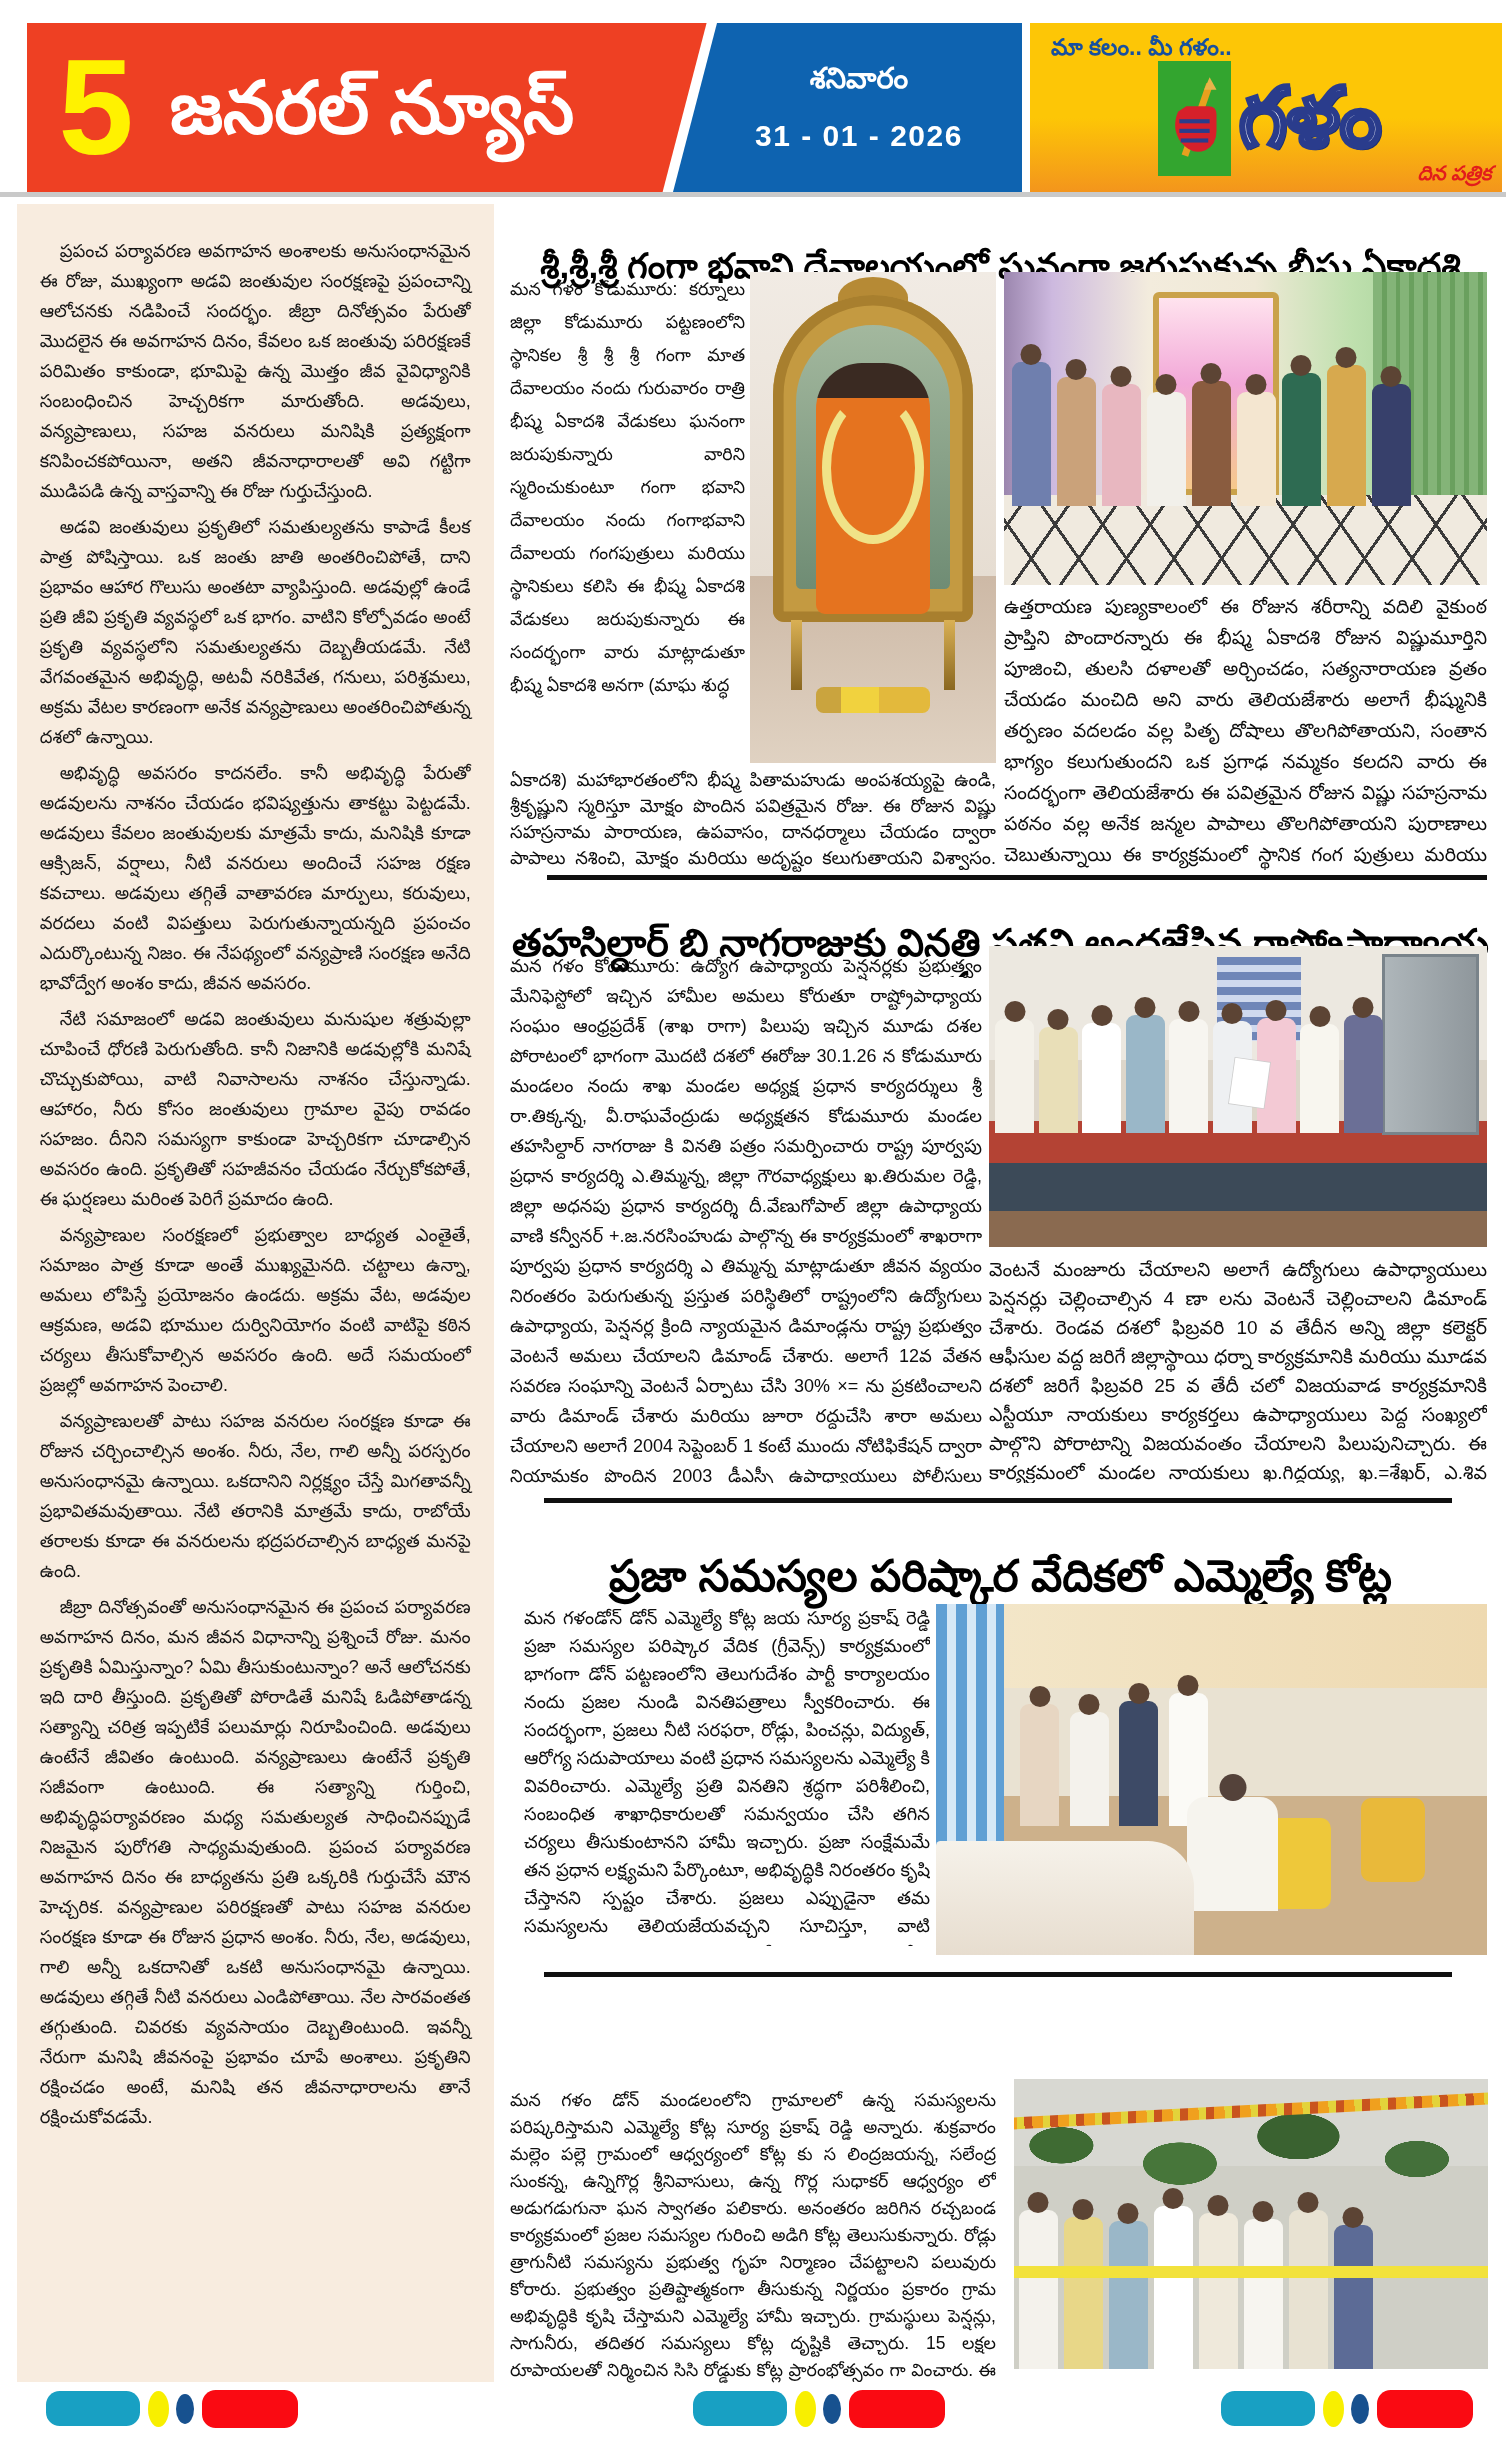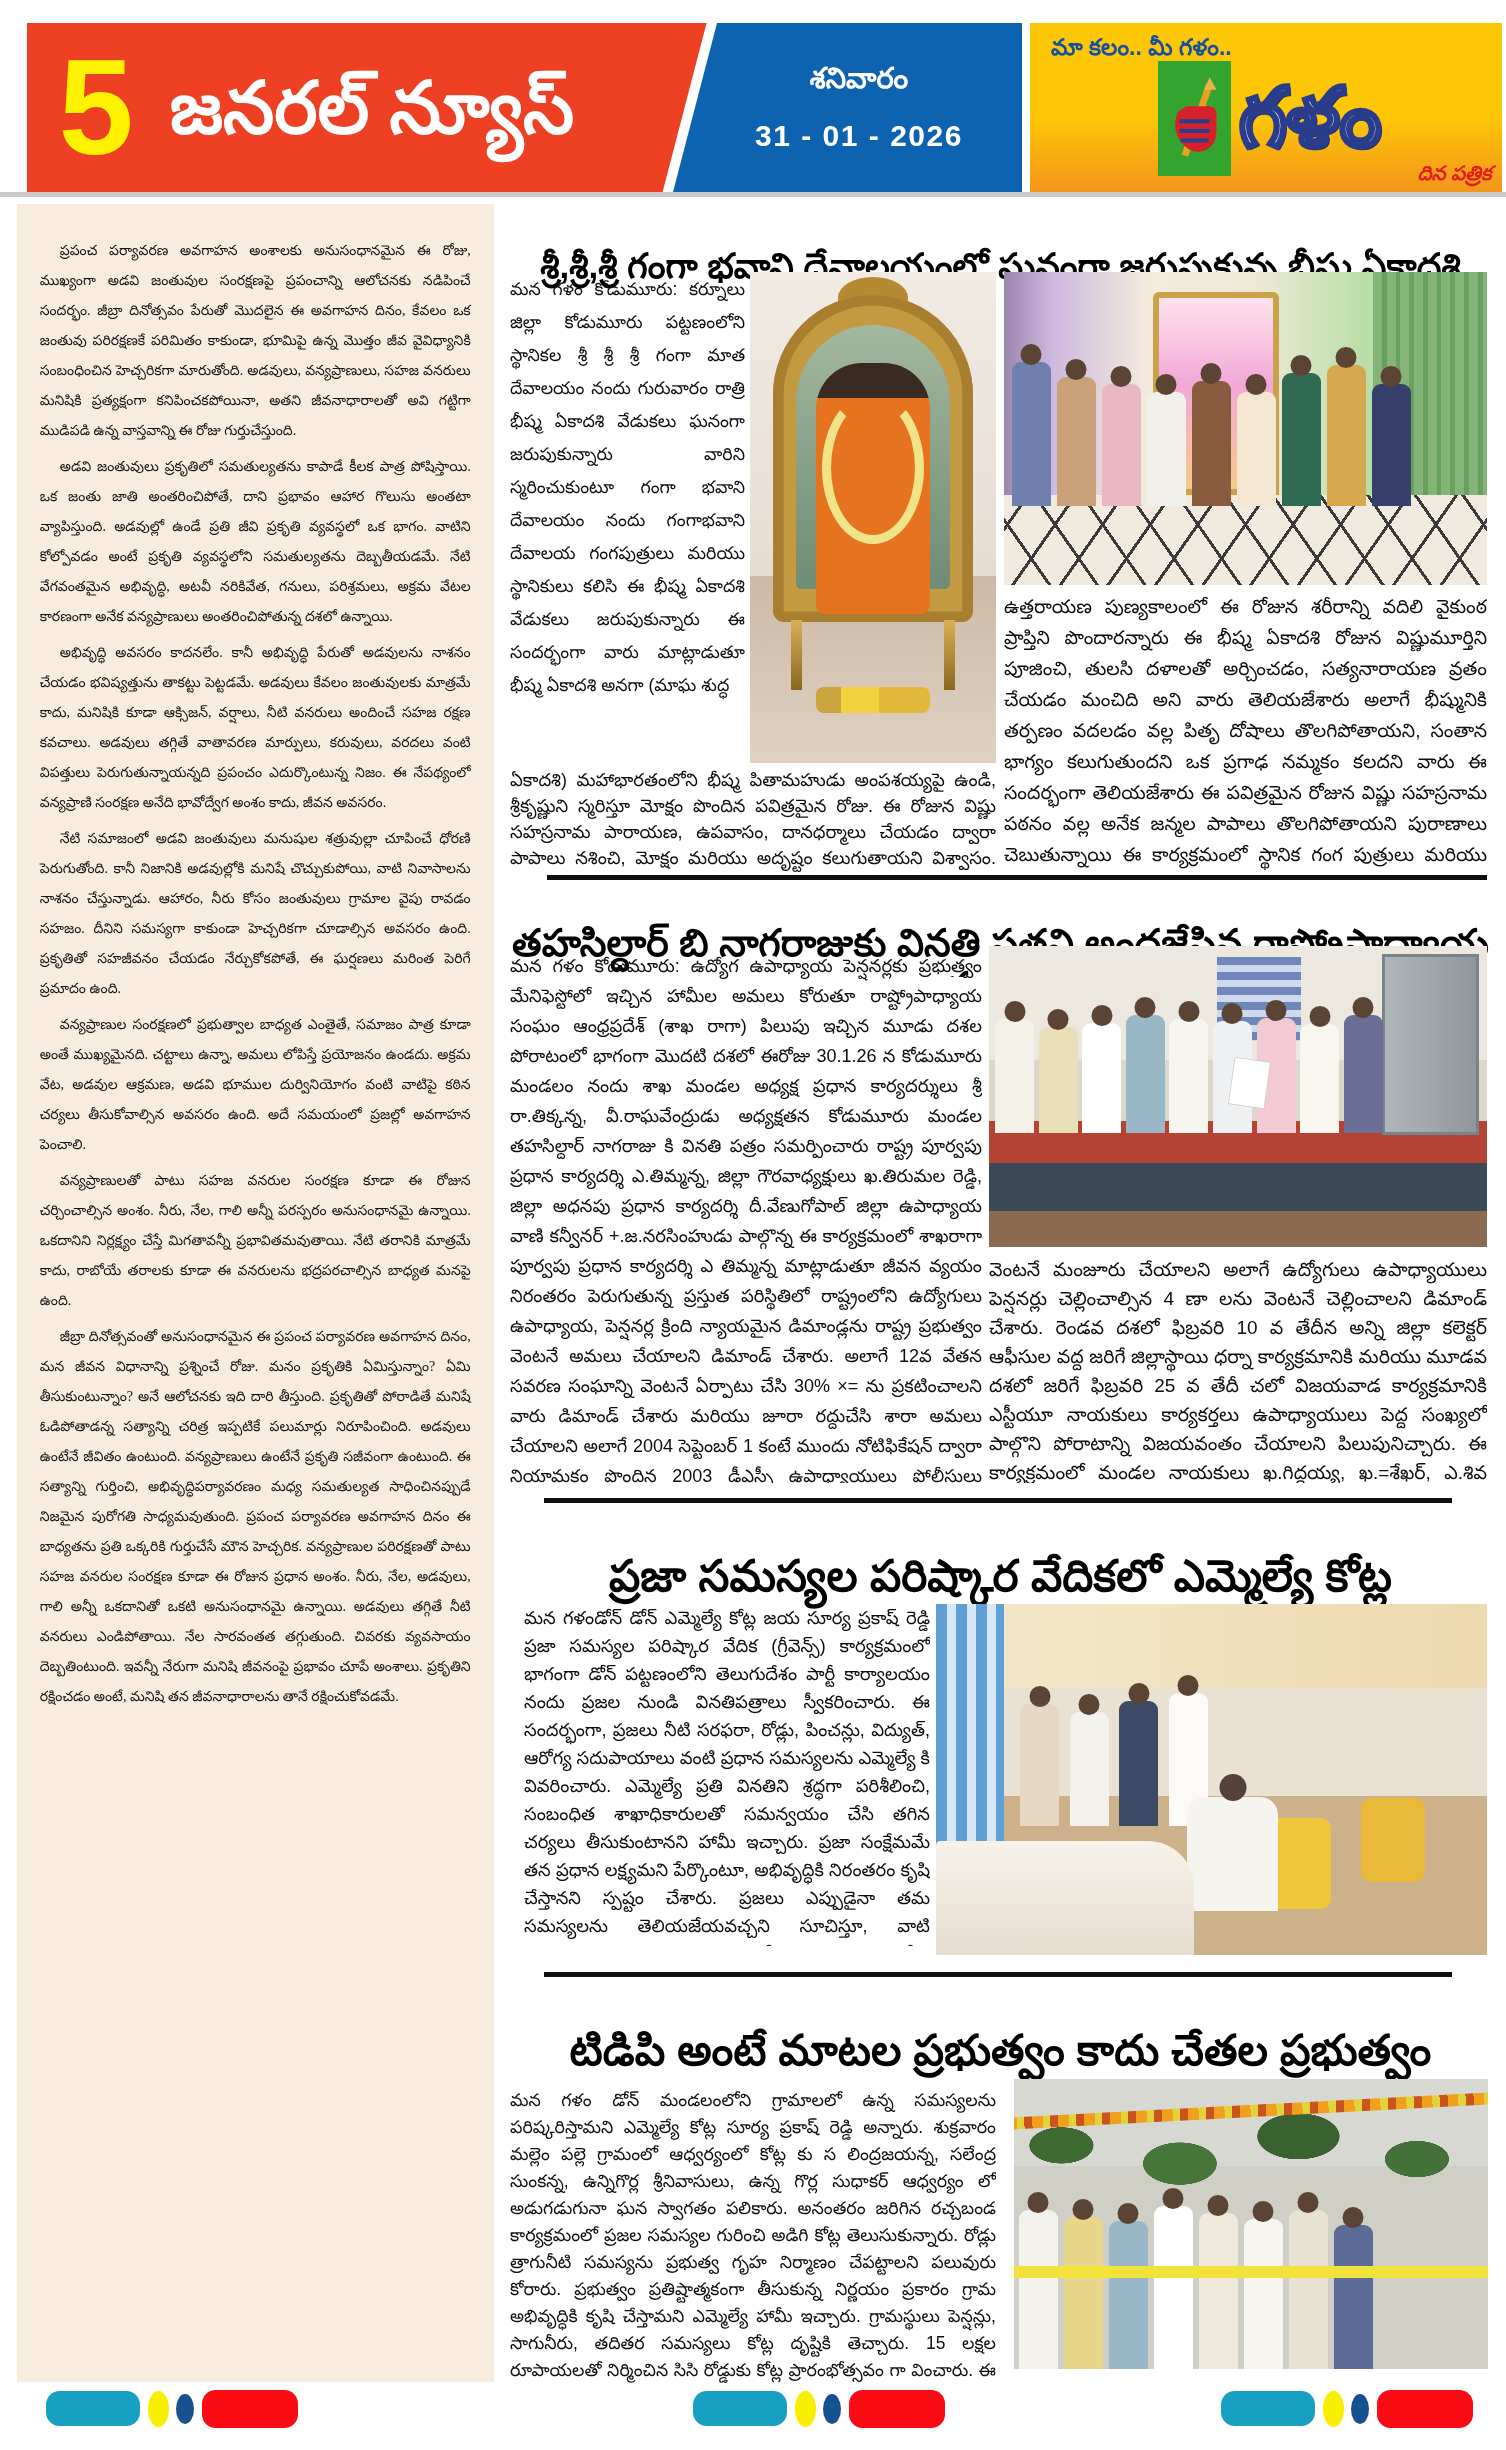--- a/index.html
+++ b/index.html
@@ -23,21 +23,21 @@
   .mast-word{font-size:82px;font-weight:700;color:#ffffff;-webkit-text-stroke:3.8px #2a3c8c;
     text-shadow:2.3px 2.3px 0 #1b2f73;line-height:1.3;}
   .fist-box{width:73px;height:115px;background:#33a52f;margin:0 7.6px;display:flex;align-items:center;justify-content:center;}
   .edition{position:absolute;right:10.6px;bottom:4.6px;color:#e21c1c;font-weight:700;font-size:20px;font-style:italic;}
   .header-rule{position:absolute;left:0;top:192px;width:1507px;height:5.3px;background:#c9c9c9;}
   
   .editorial{position:absolute;left:16.7px;top:204px;width:477px;height:2178px;background:#f8ecdf;
     box-sizing:border-box;padding:32px 23px;overflow:hidden;}
   .ed-label{font-size:64px;font-weight:700;text-align:center;margin:0 0 46px 0;line-height:1.1;}
   .ed-head{font-size:34px;font-weight:700;text-align:center;margin:0 0 20px 0;line-height:1.8;}
-  .editorial p{font-size:14px;line-height:30px;text-align:justify;margin:0 0 6px 0;text-indent:20px;color:#151515;font-family:Liberation Serif, serif;}
+  .editorial p{font-size:18px;line-height:30px;text-align:justify;margin:0 0 6px 0;text-indent:20px;color:#151515;}
   
   .headline{position:absolute;font-weight:700;color:#000;text-align:center;line-height:1.15;overflow:hidden;}
   .bodytext{position:absolute;text-align:justify;color:#0d0d0d;overflow:hidden;font-size:18px;line-height:29px;}
   .rule{position:absolute;background:#101010;height:4.6px;}
   
   .photo{position:absolute;overflow:hidden;}
   .photo>div{position:absolute;}
   .people{position:absolute;display:flex;align-items:flex-end;}
   .person{position:relative;width:39px;border-radius:9px 9px 0 0;flex:0 0 auto;}
   .person::before{content:"";position:absolute;top:-18px;left:50%;transform:translateX(-50%);
@@ -226,21 +226,20 @@
       <span class="person" style="height:114px;background:#f4f2ec;"></span>
       <span class="person" style="height:125px;background:#3d4a66;"></span>
       <span class="person" style="height:133px;background:#fbfaf6;"></span>
     </div>
     <div class="seated"></div>
     <div class="table"></div>
   </div>
 
   <div class="rule" style="left:544px;top:1972px;width:908px;"></div>
 
-  <h2 class="headline" style="left:510px;top:1990px;width:981px;height:61px;font-size:43px;">టిడిపి అంటే మాటల ప్రభుత్వం కాదు చేతల ప్రభుత్వం</h2>
 
   <div class="bodytext" style="left:510px;top:2087px;width:486px;height:296px;font-size:17.5px;line-height:27px;">మన గళం డోన్ మండలంలోని గ్రామాలలో ఉన్న సమస్యలను పరిష్కరిస్తామని ఎమ్మెల్యే కోట్ల సూర్య ప్రకాష్ రెడ్డి అన్నారు. శుక్రవారం మల్లెం పల్లె గ్రామంలో ఆధ్వర్యంలో కోట్ల కు స లింద్రజయన్న, సలేంద్ర సుంకన్న, ఉన్నిగొర్ల శ్రీనివాసులు, ఉన్న గొర్ల సుధాకర్ ఆధ్వర్యం లో అడుగడుగునా ఘన స్వాగతం పలికారు. అనంతరం జరిగిన రచ్చబండ కార్యక్రమంలో ప్రజల సమస్యల గురించి అడిగి కోట్ల తెలుసుకున్నారు. రోడ్లు త్రాగునీటి సమస్యను ప్రభుత్వ గృహ నిర్మాణం చేపట్టాలని పలువురు కోరారు. ప్రభుత్వం ప్రతిష్టాత్మకంగా తీసుకున్న నిర్ణయం ప్రకారం గ్రామ అభివృద్ధికి కృషి చేస్తామని ఎమ్మెల్యే హామీ ఇచ్చారు. గ్రామస్థులు పెన్షన్లు, సాగునీరు, తదితర సమస్యలు కోట్ల దృష్టికి తెచ్చారు. 15 లక్షల రూపాయలతో నిర్మించిన సిసి రోడ్డుకు కోట్ల ప్రారంభోత్సవం గా వించారు. ఈ కార్యక్రమంలో లక్కసాగరం లక్ష్మీ రెడ్డి, వలసల రామకృష్ణ, భూమా నాగన్న, సలేంద్ర శ్రీనివాసులు, అన్ని శాఖల అధికారులు , గ్రామ టిడిపి నాయకులు పాల్గొన్నారు.</div>
 
   <div class="photo ph-ribbon" style="left:1014px;top:2079px;width:474px;height:290px;">
     <div class="leaves"></div>
     <div class="garland"></div>
     <div class="people" style="left:4.6px;right:4.6px;bottom:0;gap:6px;">
       <span class="person" style="height:159px;background:#f4f2ec;"></span>
       <span class="person" style="height:152px;background:#e8d788;"></span>
       <span class="person" style="height:148px;background:#9ab7c8;"></span>

